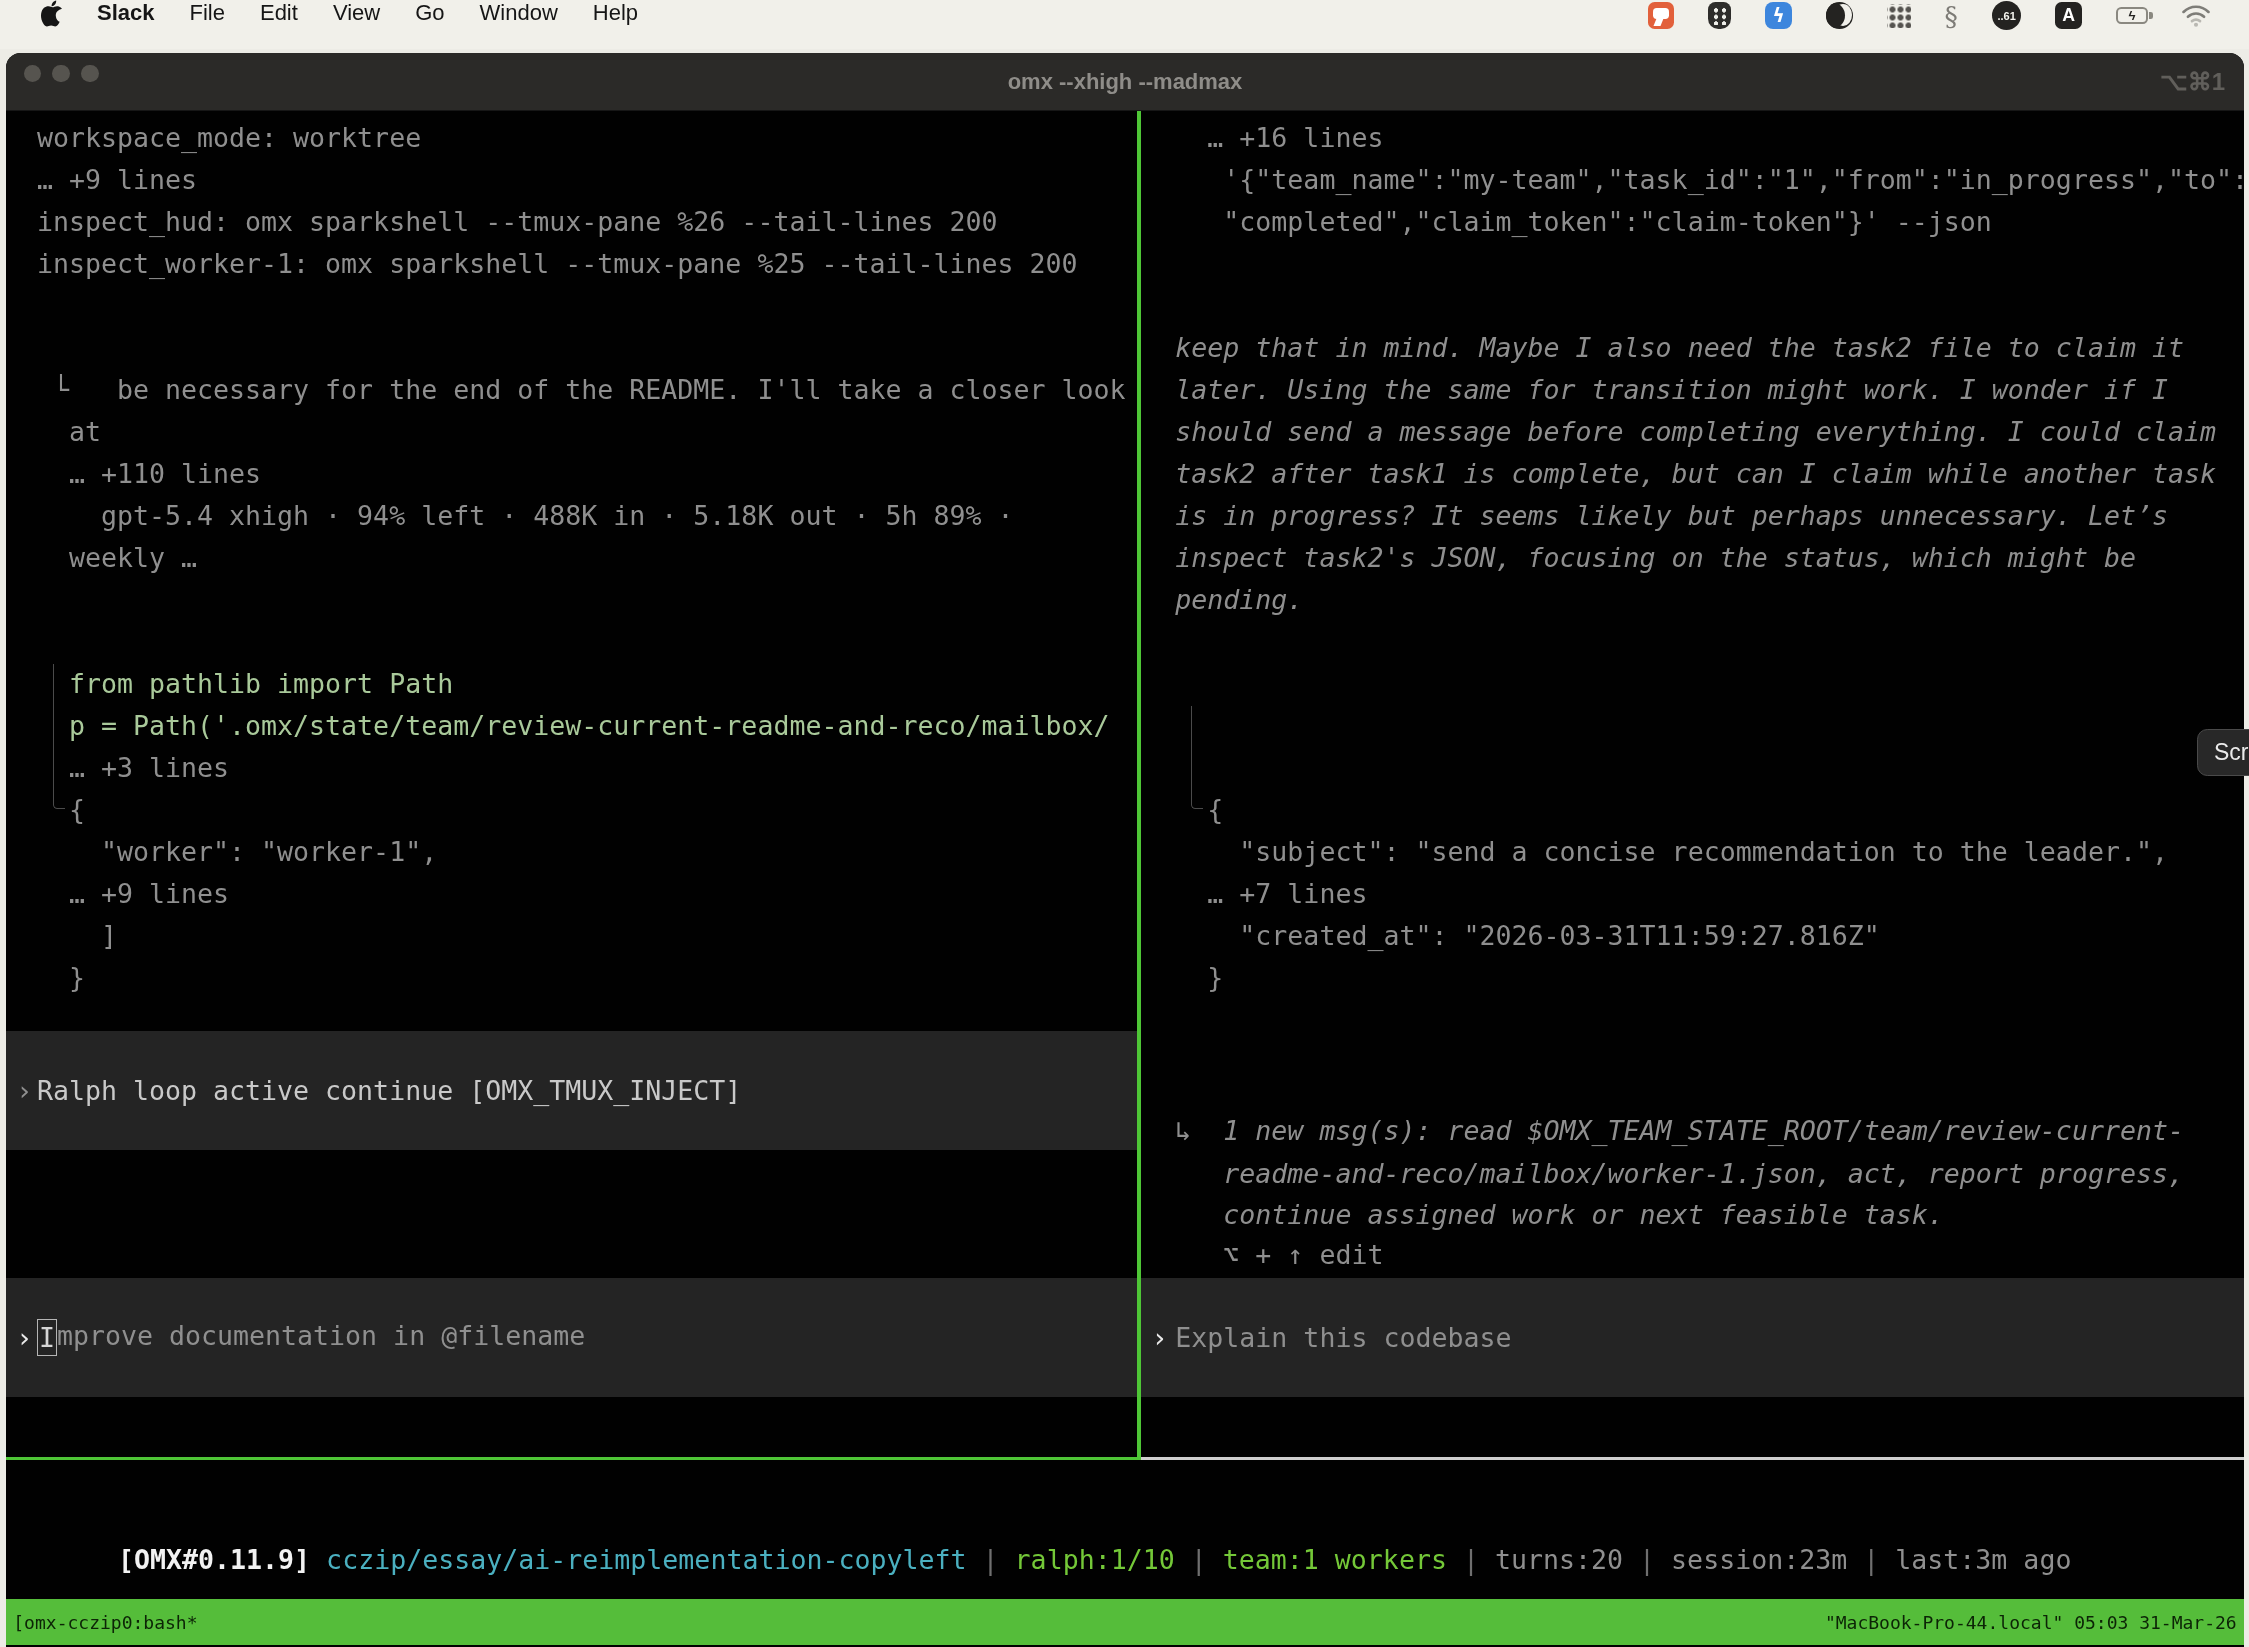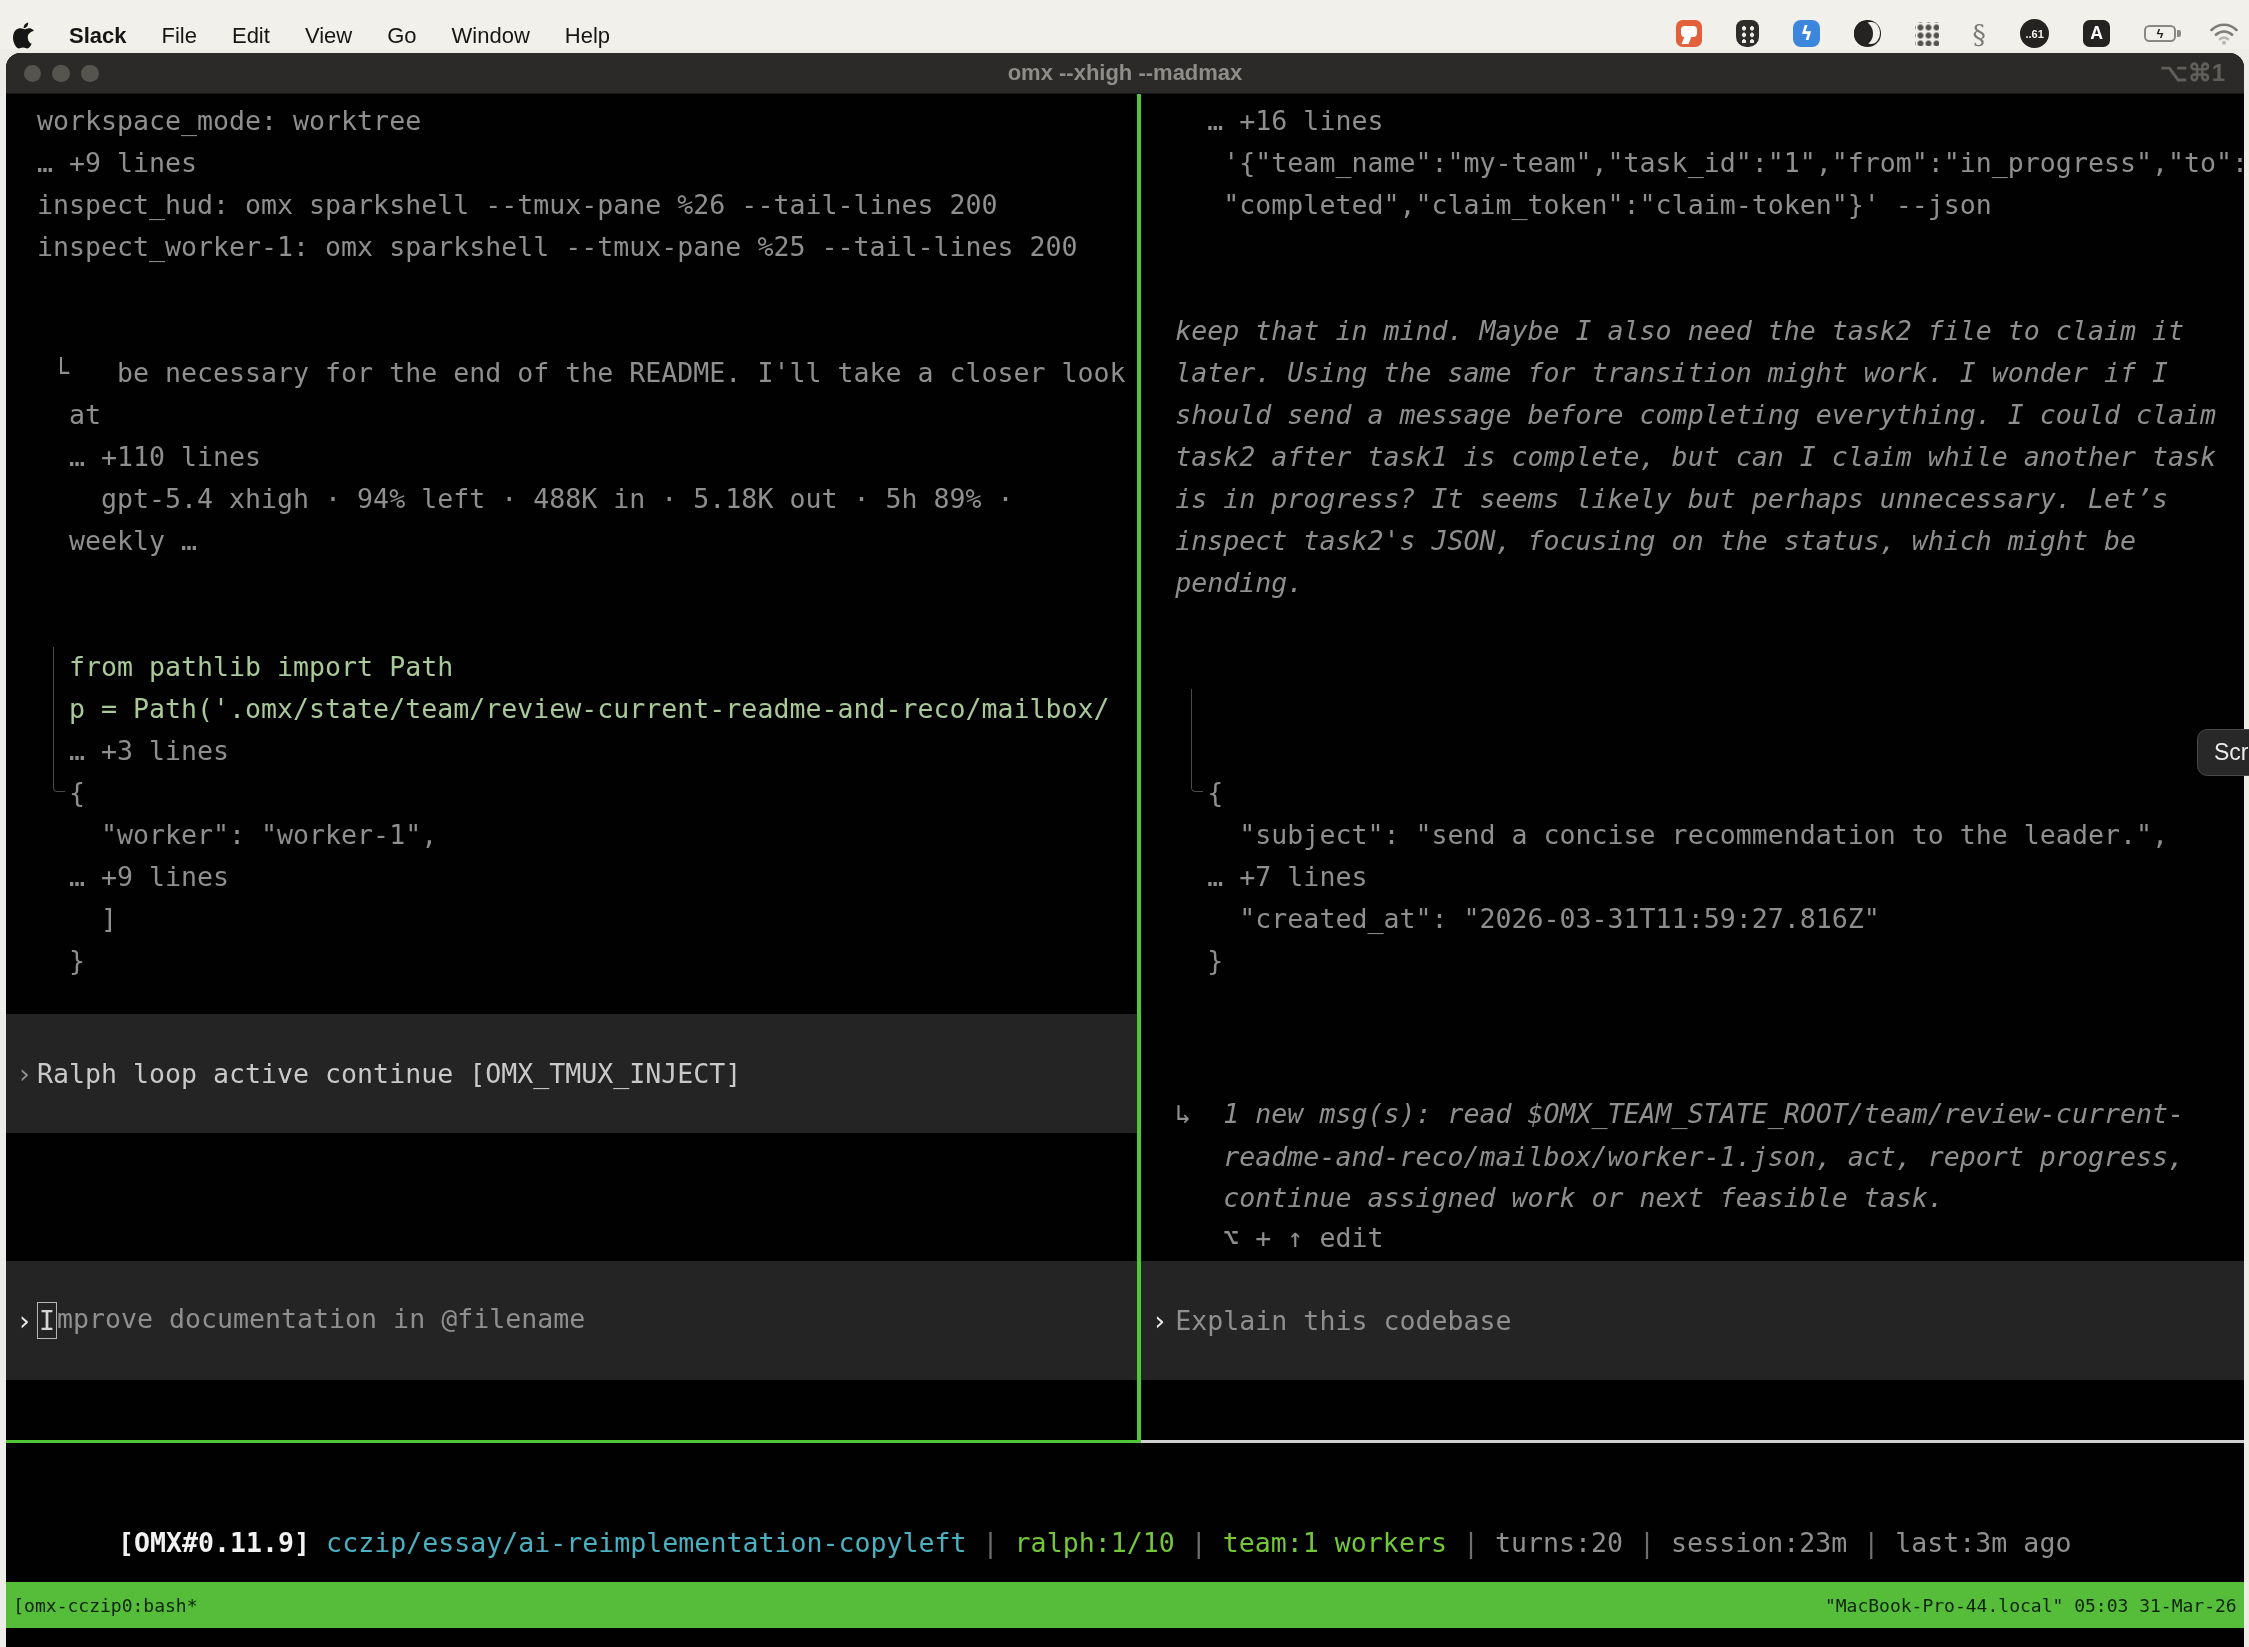--- a/index.html
+++ b/index.html
@@ -3,21 +3,21 @@
 <meta charset="utf-8">
 <style>
   * { box-sizing: border-box; }
   html,body { margin:0; padding:0; }
   body {
     width:2250px; height:1648px; position:relative; overflow:hidden;
     background:#edece6; font-family:"Liberation Sans", sans-serif;
   }
   
   .menubar{position:absolute;top:0;left:0;right:0;height:49px;background:#f1f0ea;
-    display:flex;align-items:flex-end;padding:0 12px;}
+    display:flex;align-items:flex-start;padding:0 40px;}
   .menu-left{display:flex;align-items:center;gap:35px;font-size:22px;color:#161616;}
   .menu-left .app{font-weight:700;}
   .menu-item{white-space:nowrap;}
   .menu-right{margin-left:auto;display:flex;align-items:center;gap:34px;}
   .apple-svg{width:22px;height:26.6px;display:block;}
   
   .ic{display:flex;align-items:center;justify-content:center;}
   .ic-chat{width:26.6px;height:26.6px;background:#e2603b;border-radius:6.6px;position:relative;}
   .ic-chat::after{content:"";position:absolute;left:5.2px;top:5.9px;width:16px;height:11px;background:#fff;border-radius:3.7px;}
   .ic-chat::before{content:"";position:absolute;left:7.4px;bottom:3px;width:6.6px;height:6.6px;background:#fff;transform:skewX(-22deg);}
@@ -32,21 +32,21 @@
     background-size:8px 8px;background-position:1.5px 1.5px;}
   .ic-section{font-size:26.6px;color:#7d7b76;font-family:"DejaVu Serif",serif;}
   .ic-61{width:29.5px;height:29.5px;border-radius:50%;background:#242321;color:#f5f5f0;font-size:11px;font-weight:600;}
   .ic-a{width:26.6px;height:26.6px;border-radius:6.6px;background:#242321;color:#fff;font-weight:700;font-size:17.7px;}
   .ic-batt{width:32px;height:17.7px;border:2.2px solid #8a8880;border-radius:5.2px;position:relative;color:#242321;font-size:13.3px;font-weight:bold;}
   .ic-batt::after{content:"";position:absolute;right:-6.6px;top:3px;width:3.7px;height:7.4px;background:#8a8880;border-radius:0 2.2px 2.2px 0;}
   .wifi-svg{width:28px;height:22px;display:block;}
   
   .window{position:absolute;top:53px;left:5.9px;right:5.9px;bottom:0;background:#010101;
     border-radius:14.8px 14.8px 0 0;overflow:hidden;}
-  .titlebar{height:41px;background:#2b2a28;position:relative;display:flex;align-items:center;border-bottom:1.5px solid #161616;}
+  .titlebar{height:58px;background:#2b2a28;position:relative;display:flex;align-items:center;border-bottom:1.5px solid #161616;}
   .traffic{position:absolute;left:17.7px;top:11.8px;display:flex;gap:11px;}
   .tdot{width:17.7px;height:17.7px;border-radius:50%;background:#56544f;}
   .wtitle{margin:0 auto;color:#8f8d89;font-size:22px;font-weight:600;}
   .wshortcut{position:absolute;right:19px;color:#615f5b;font-size:24px;font-weight:700;}
   
   .term{position:relative;height:1346px;display:flex;background:#010101;
     font-family:"DejaVu Sans Mono",monospace;font-size:26.6px;color:#8f8f8f;}
   .pane{position:relative;overflow:hidden;}
   .pane-left{width:1131px;}
   .pane-div{width:4.4px;background:#4ec636;}

